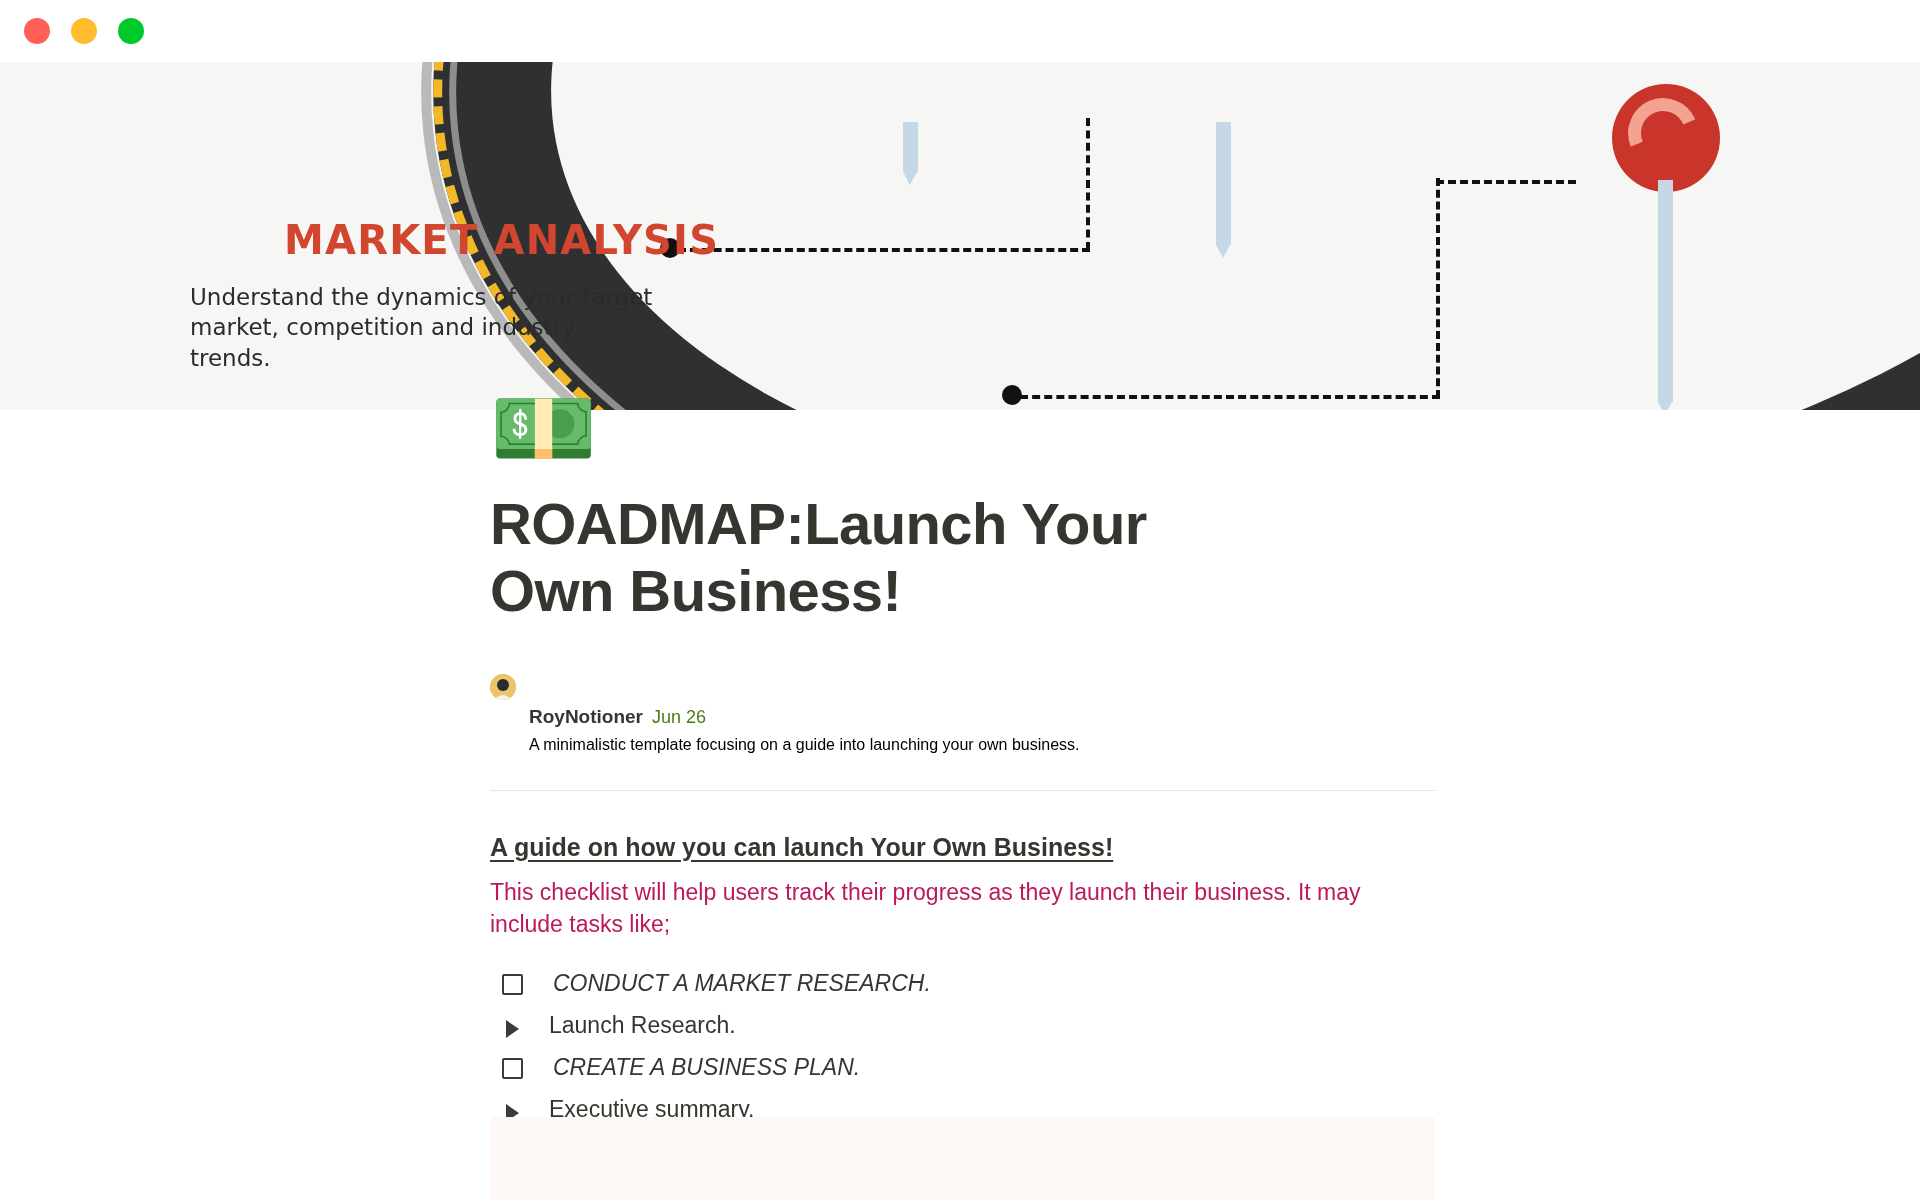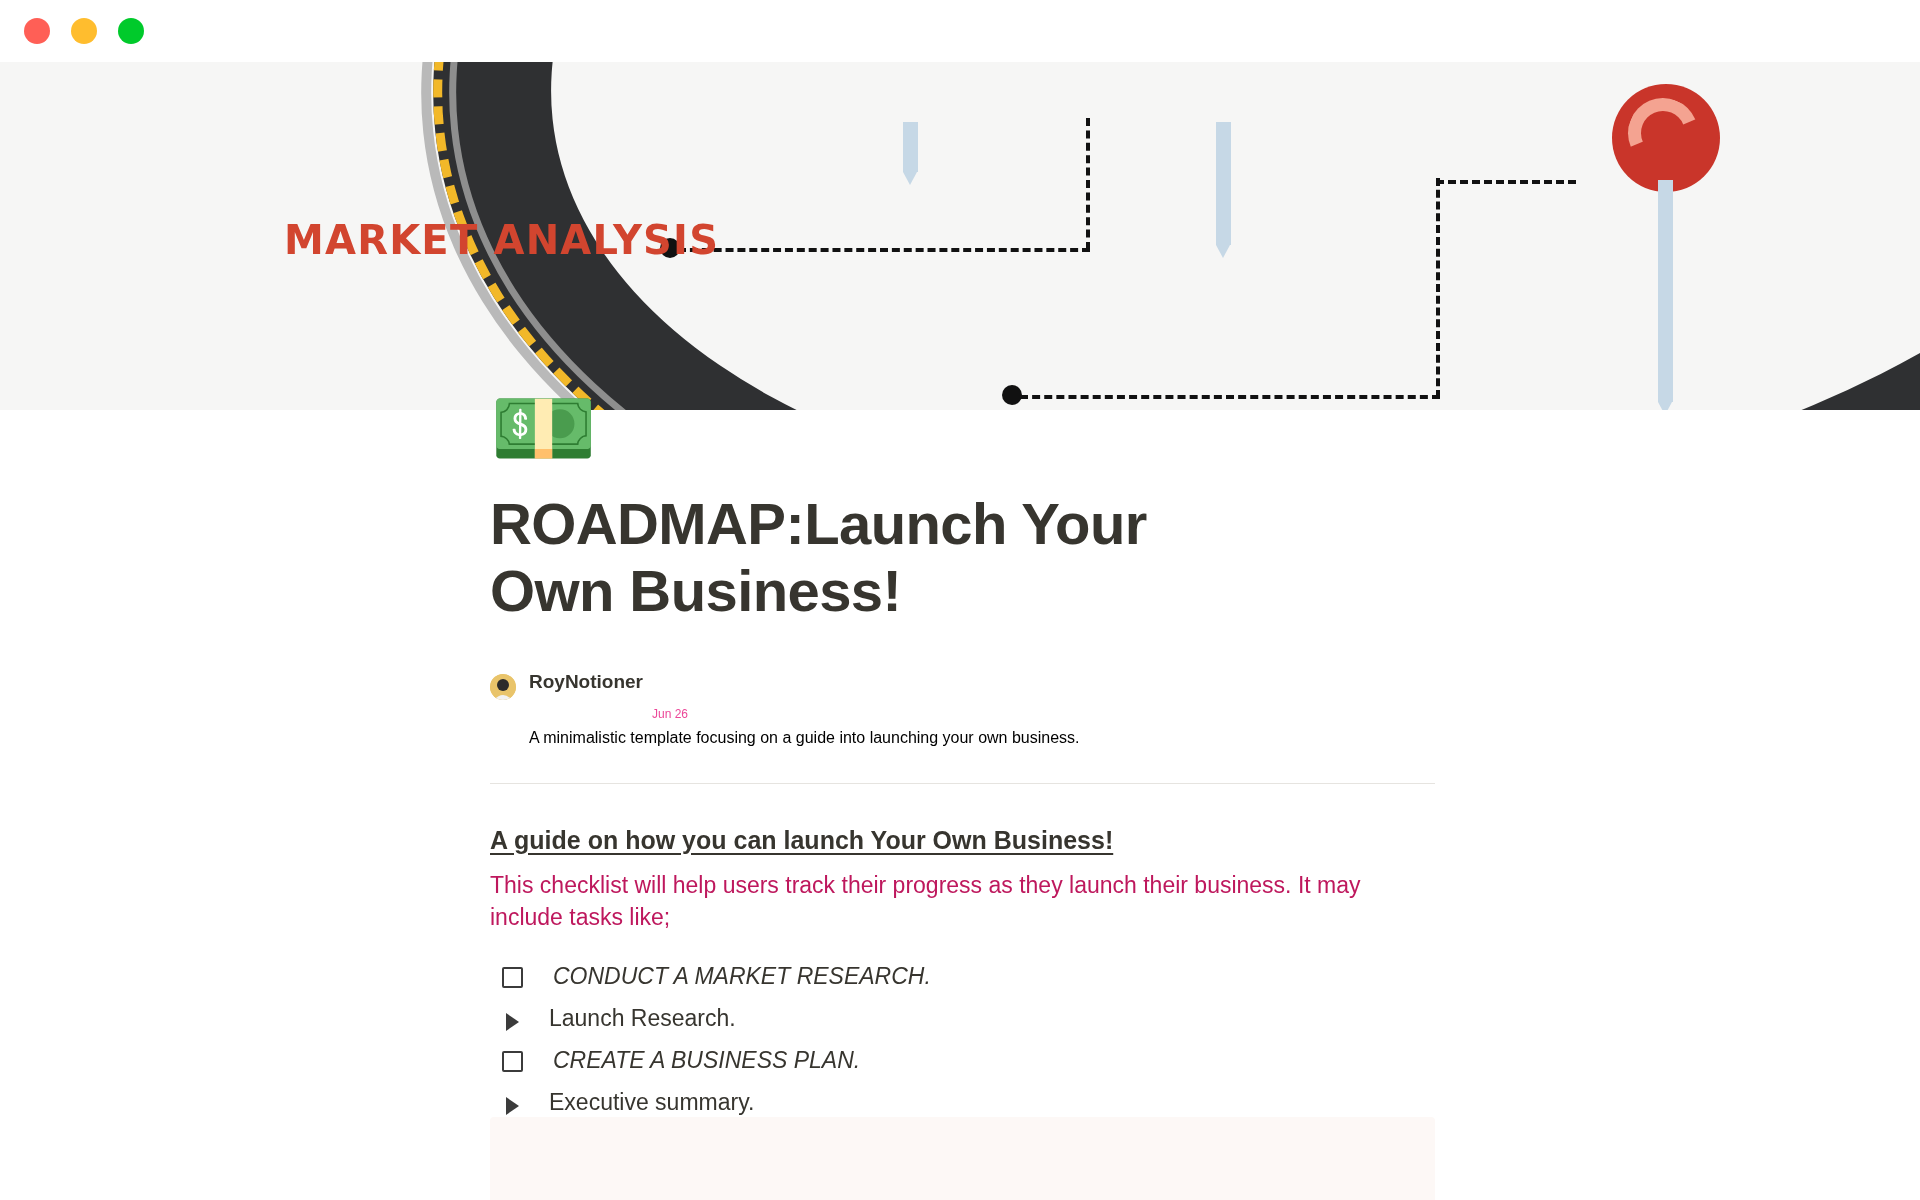--- a/index.html
+++ b/index.html
@@ -153,23 +153,23 @@
   .avatar {
     width: 26px; height: 26px; border-radius: 50%;
     background: #e9c46a;
     margin-top: 3px;
     flex: 0 0 26px;
     display: flex; align-items: center; justify-content: center;
     overflow: hidden;
   }
   .avatar svg { display: block; }
   .byline-col { display: flex; flex-direction: column; gap: 8px; }
-  .byline-row { display: flex; align-items: flex-start; gap: 9px; }
+  .byline-row { display: flex; align-items: flex-end; gap: 9px; }
   .author { font-size: 19px; font-weight: 700; color: #37352f; }
-  .date   { font-size: 12px; color: #ec4899; margin-top: 36px; }
+  .date   { font-size: 18px; color: #4d7c0f; margin-top: 36px; }
   .tagline{ font-size: 16px; color: #000000; }
 
   .divider {
     margin-top: 36px;
     height: 1px; width: 945px;
     background: #e6e4e0;
   }
 
   .section-heading {
     margin-top: 42px;
@@ -251,20 +251,22 @@
   </div>
   <div class="pin" style="left:1216px; top:60px;">
     <div class="needle" style="height:123px;"></div>
   </div>
   <div class="pin" style="left:1658px; top:118px;">
     <div class="head"></div>
     <div class="needle" style="height:222px;"></div>
   </div>
 
   <div class="hero-label" style="left:284px; top:155px; font-size:40px;">MARKET ANALYSIS</div>
+  <div class="hero-sub" style="left:190px; top:220px; width:470px; white-space:pre-line;">Understand the dynamics  of your target
+market, competition and industry trends.</div>
 
 
 </div>
 
 <div class="page-icon">💵</div>
 
 <div class="doc">
 
   <div class="doc-title">ROADMAP:Launch Your Own Business!</div>
 

